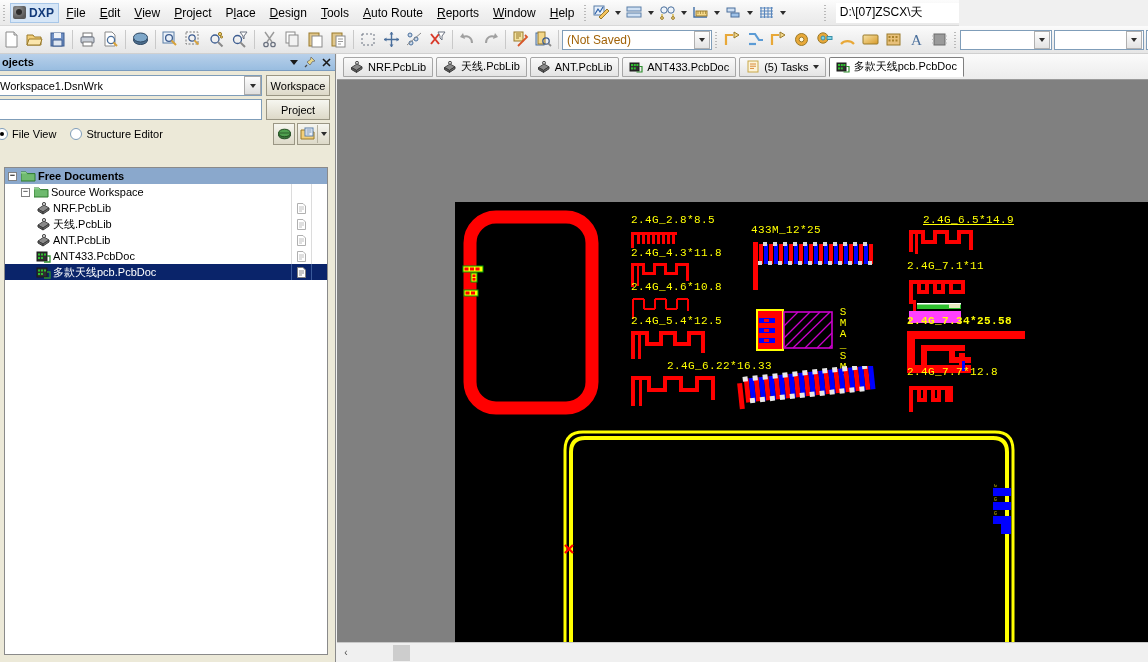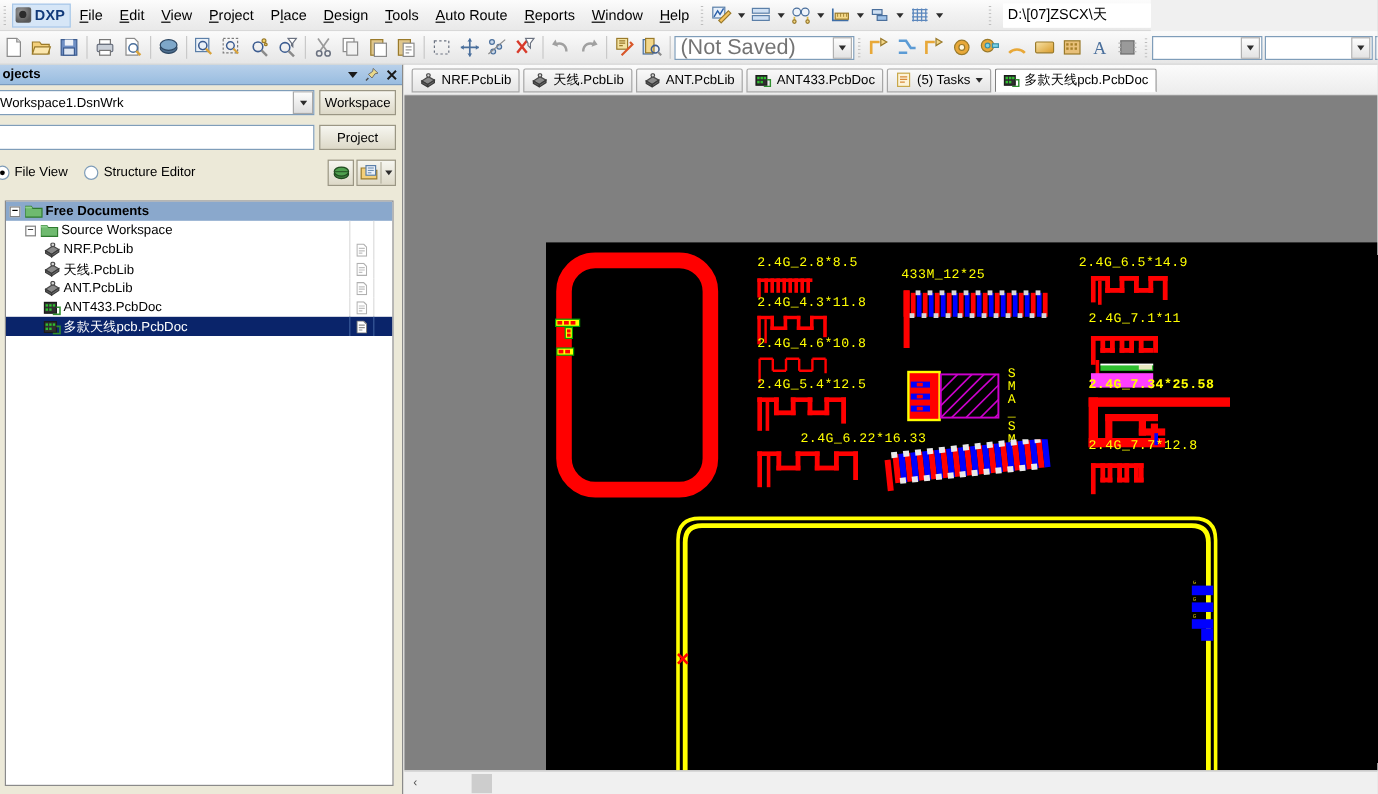--- a/index.html
+++ b/index.html
@@ -76,21 +76,21 @@
     display: flex; align-items: center;
   }
   .tb-sep { width: 1px; height: 19px; background: #c9c9c9; margin: 0 3px; flex: 0 0 auto; }
   .tbi {
     width: 23px; height: 22px; display: flex; align-items: center; justify-content: center;
     flex: 0 0 auto;
   }
   .combo {
     height: 20px; background: #fff; border: 1px solid #7f9db9;
     display: flex; align-items: center; justify-content: space-between;
-    padding: 0 0 0 4px; font-size: 18px; color: #737373; flex: 0 0 auto;
+    padding: 0 0 0 4px; font-size: 12px; color: #a16207; flex: 0 0 auto;
   }
   .combo .cbtn {
     width: 16px; height: 18px; margin: 0 1px 0 2px;
     background: linear-gradient(to bottom, #fdfdfd, #e3e3e3);
     border: 1px solid #b0b0b0;
     display: flex; align-items: center; justify-content: center;
   }
 
   
   .panel {
@@ -99,21 +99,21 @@
   }
   .panel-title {
     height: 17px; background: linear-gradient(to bottom, #b8d0ea 0%, #99bde0 100%);
     border-bottom: 1px solid #7a9cc0;
     display: flex; align-items: center; padding-left: 2px;
     font-weight: 700; font-size: 11px; color: #000;
   }
   .panel-title .sp { flex: 1 1 auto; }
   .pt-ico { width: 14px; height: 14px; display: flex; align-items: center; justify-content: center; margin-right: 2px; }
   .panel-body { padding: 4px 5px 0 4px; }
-  .prow { display: flex; align-items: center; gap: 4px; margin-bottom: 8px; }
+  .prow { display: flex; align-items: center; gap: 4px; margin-bottom: 3px; }
   .pcombo {
     flex: 1 1 auto; height: 21px; background: #fff; border: 1px solid #7f9db9;
     display: flex; align-items: center; padding-left: 3px; font-size: 11px; color: #000;
     justify-content: space-between; overflow: hidden; white-space: nowrap;
   }
   .pcombo .cbtn {
     width: 17px; height: 19px; flex: 0 0 auto;
     background: linear-gradient(to bottom, #fdfdfd, #dedede);
     border: 1px solid #a9a9a9;
     display: flex; align-items: center; justify-content: center;
@@ -1110,21 +1110,21 @@
                 <rect x="86" y="26" width="5" height="5"></rect>
               <rect x="96" y="26" width="5" height="5"></rect>
                 <rect x="106" y="26" width="5" height="5"></rect>
               <rect x="116" y="26" width="5" height="5"></rect>
                 <rect x="126" y="26" width="5" height="5"></rect>
             </g>
           </g>
         </svg>
       </div>
 
-      <div class="pcb-txt" style="left:444px;top:12px;">2.4G_6.5*14.9</div>
+      <div class="pcb-txt" style="left:468px;top:12px;text-decoration:underline;">2.4G_6.5*14.9</div>
       <div style="position:absolute;left:454px;top:28px;">
         <svg width="72" height="28" viewBox="0 0 72 28">
           <g fill="#ff0000">
             <rect x="0" y="0" width="4" height="22"></rect>
             <rect x="0" y="0" width="16" height="4"></rect>
             <rect x="12" y="0" width="4" height="14"></rect>
             <rect x="12" y="10" width="16" height="4"></rect>
             <rect x="24" y="0" width="4" height="14"></rect>
             <rect x="24" y="0" width="16" height="4"></rect>
             <rect x="36" y="0" width="4" height="14"></rect>

